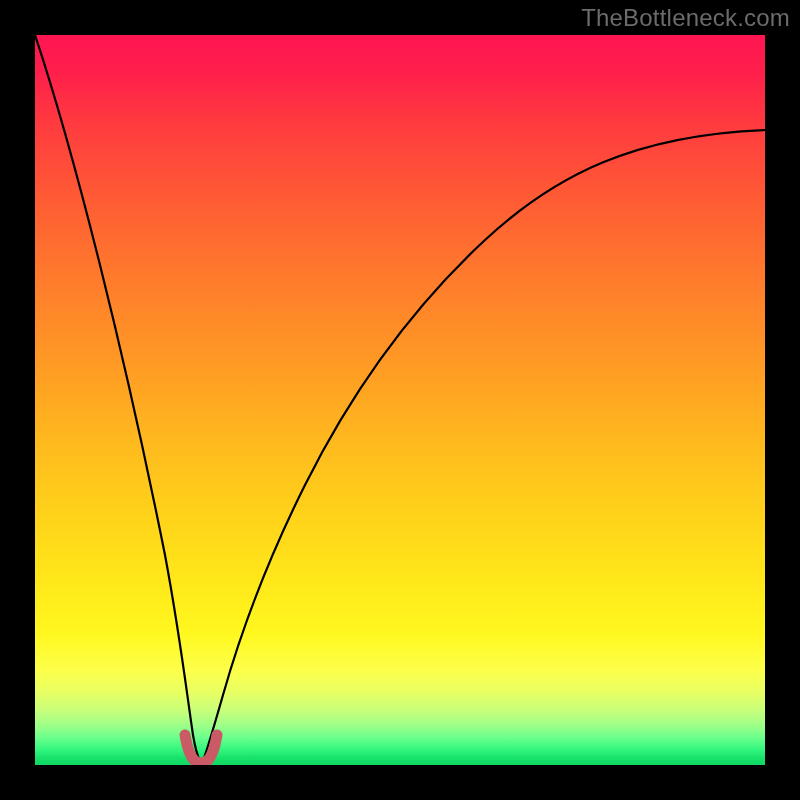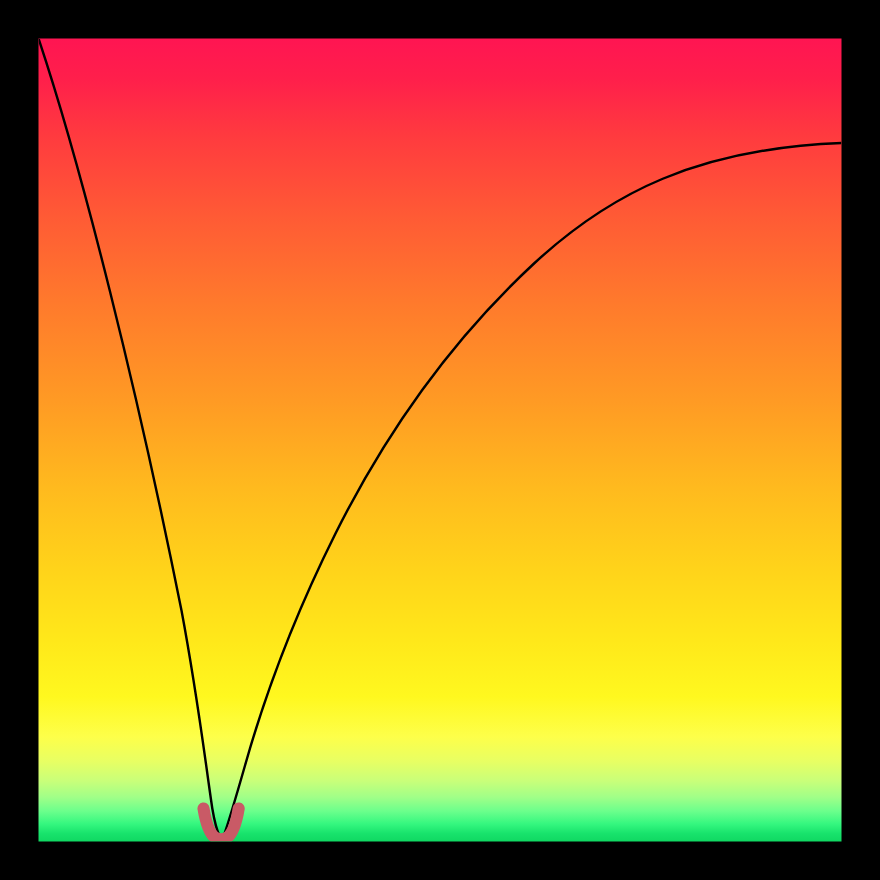--- a/index.html
+++ b/index.html
@@ -63,20 +63,21 @@
     top: 0;
     width: 730px;
     height: 730px;
   }
 </style>
 </head>
 <body>
 
 <div class="frame">
 
+  <div class="watermark">TheBottleneck.com</div>
 
   <div class="plot">
 
     <svg class="curve" viewBox="0 0 730 730" preserveAspectRatio="none">
 
       <path d="M 0 0
                C 40 120, 90 320, 130 520
                C 145 600, 152 660, 158 700
                C 160 712, 162 720, 165 726
                C 166 728, 167 729, 168 726

